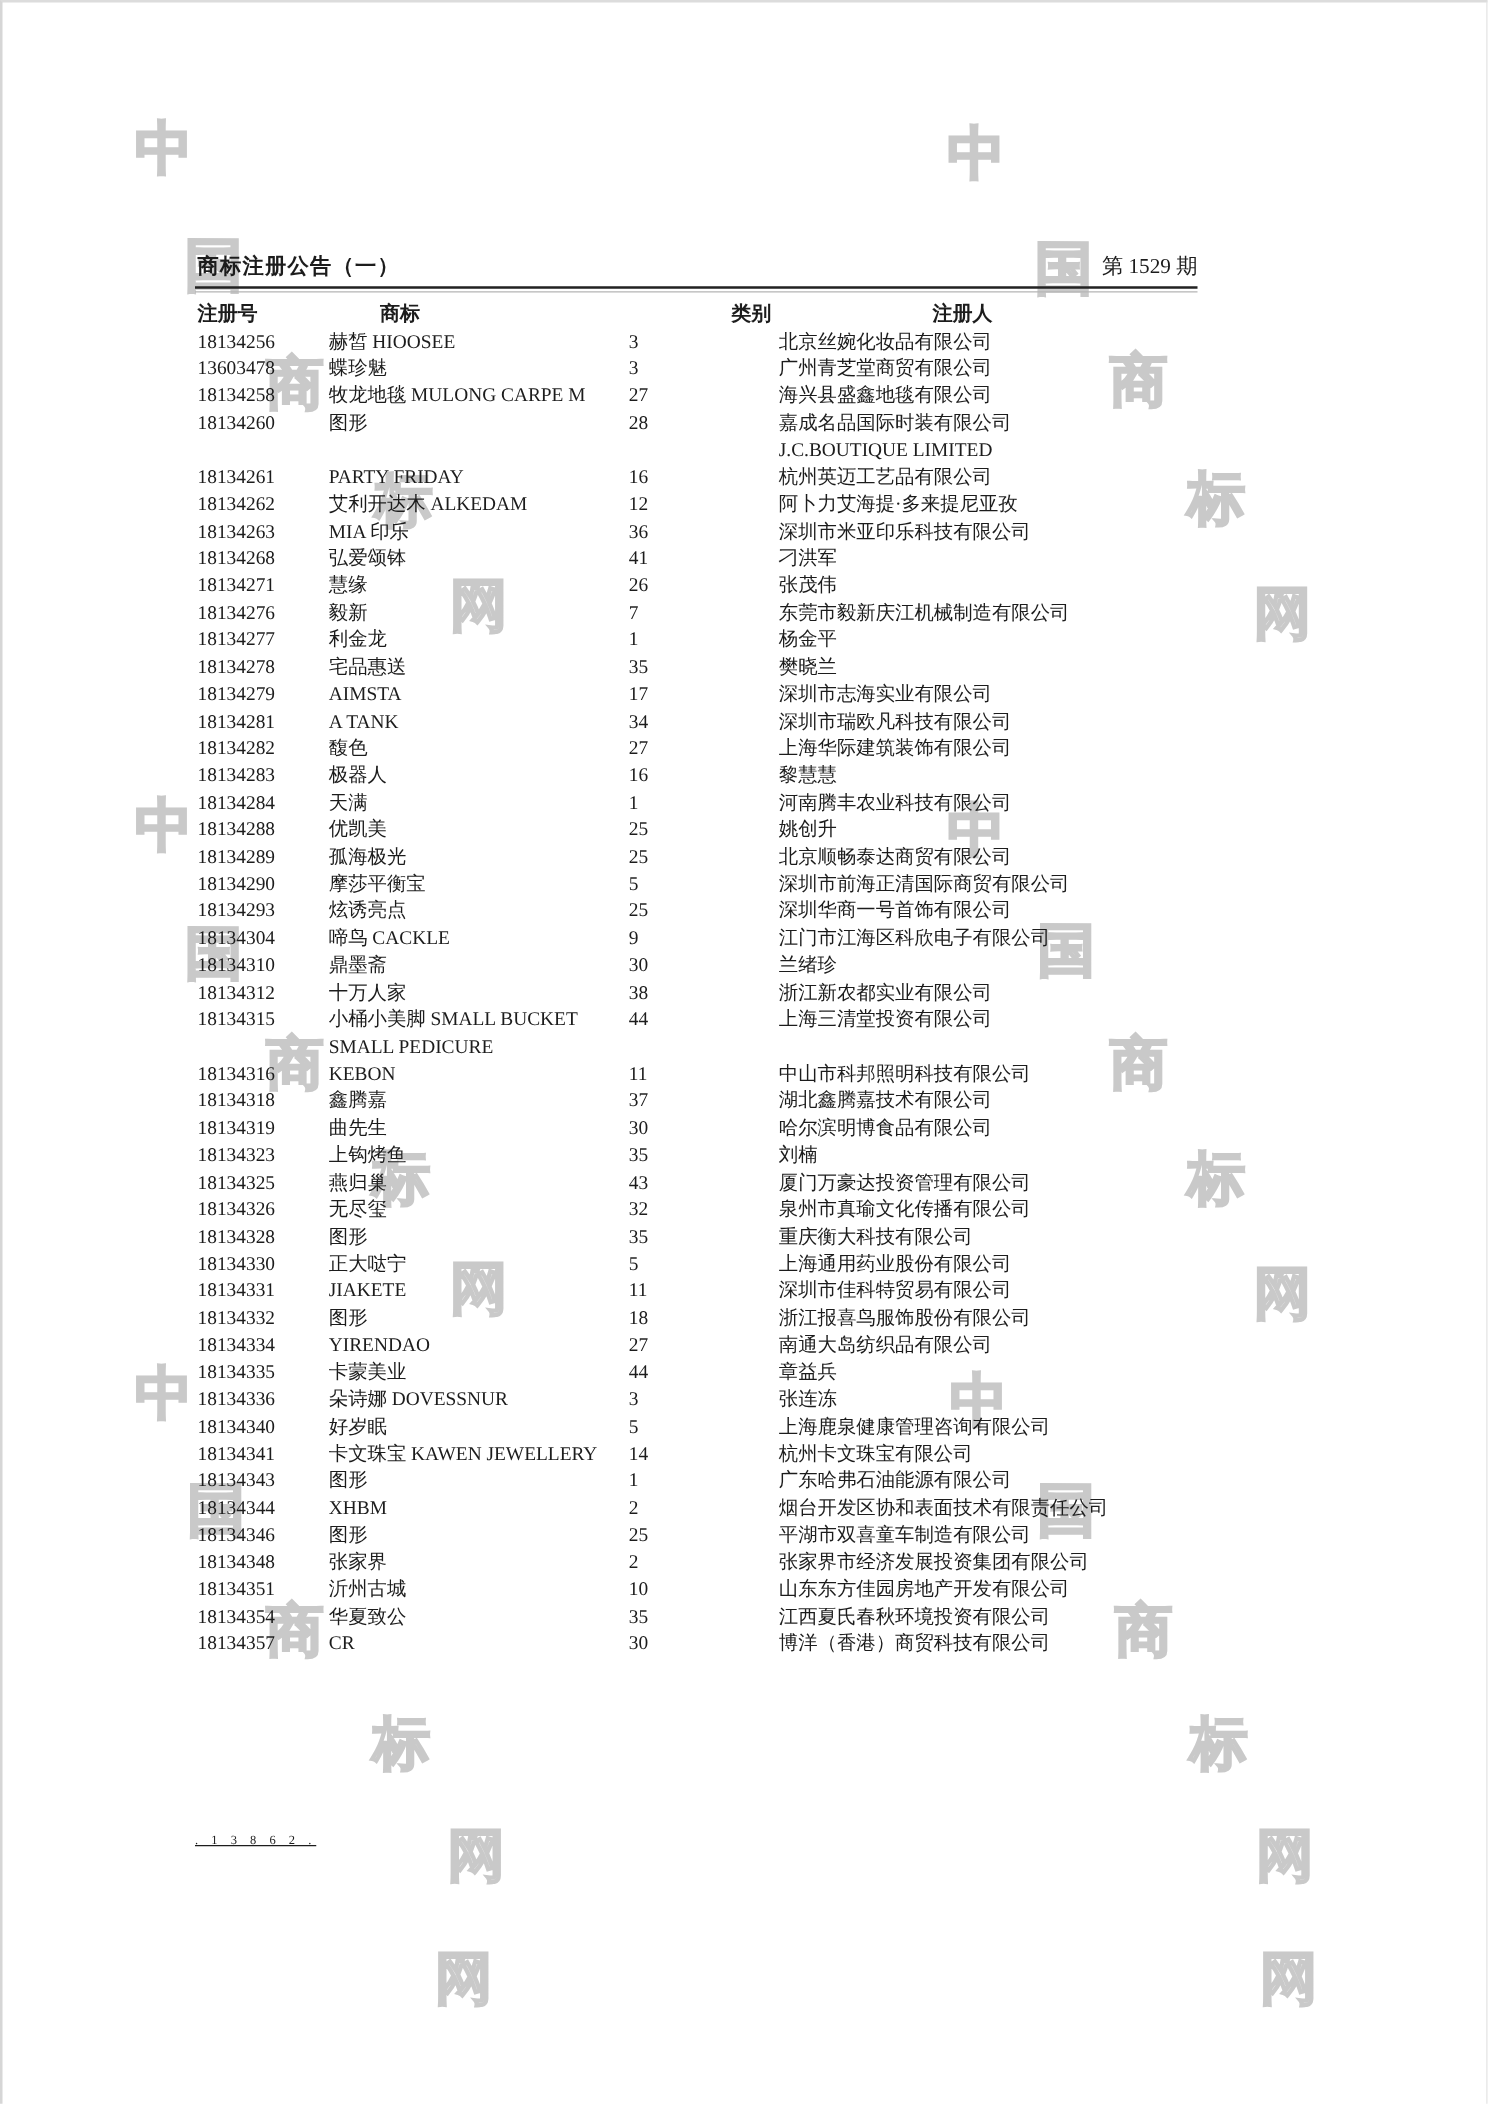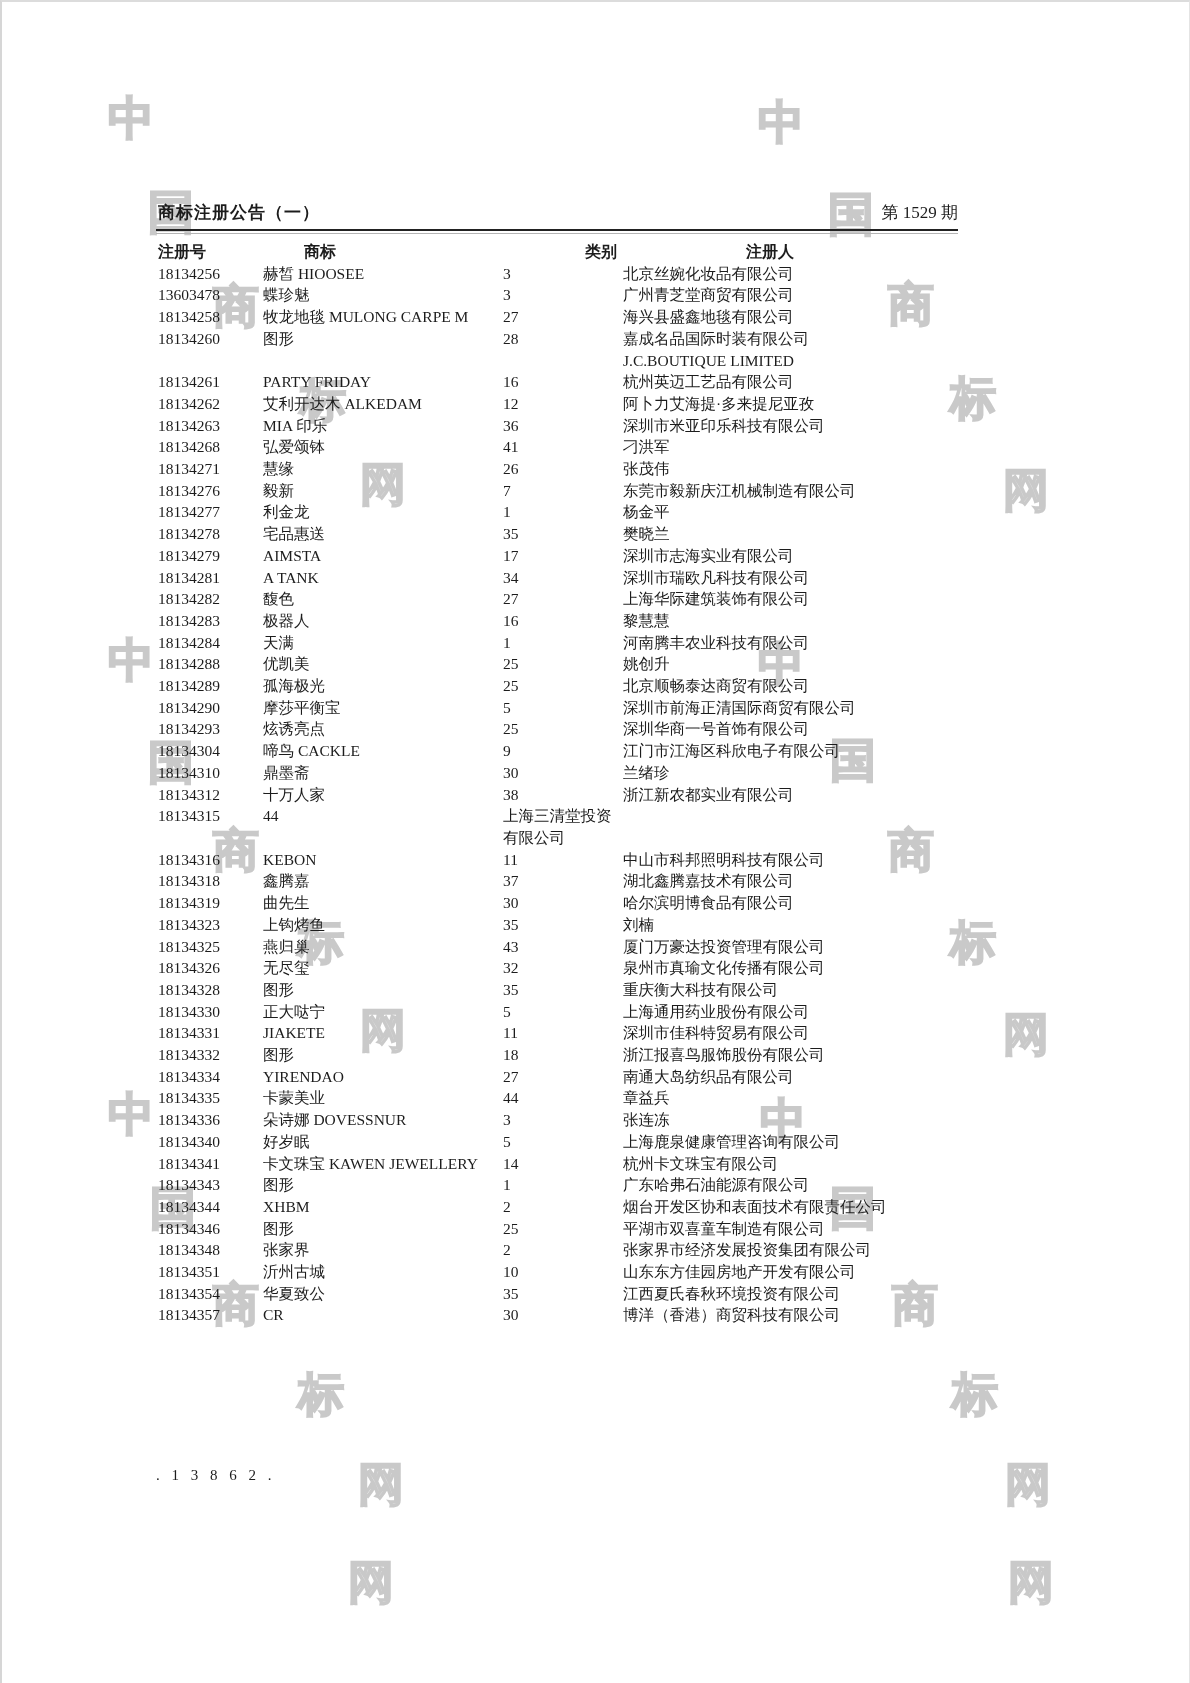--- a/index.html
+++ b/index.html
@@ -40,21 +40,21 @@
     line-height:21.7px; font-size:15.5px;
   }
   .thead-row { font-weight:bold; font-size:16px;gap:41px; }
   .c-reg   { white-space:nowrap; }
   .c-mark  { white-space:pre-line; padding-right:8px; }
   .c-cls   { white-space:nowrap; }
   .c-owner { white-space:pre-line; }
   
   .footer {
     position:absolute; left:156px; top:1467px;
-    font-size:15px; letter-spacing:4px; white-space:pre;
+    font-size:10px; letter-spacing:4px; white-space:pre;text-decoration:underline;
   }
 </style>
 </head>
 <body>
 
 <div class="scan-edge"></div>
 
 <div class="wm-layer">
     <span class="wm" style="left: 108px; top: 96px; -webkit-text-stroke: 2px rgb(201, 201, 201);">中</span>
     <span class="wm" style="left: 148px; top: 190px; -webkit-text-stroke: 2px rgb(201, 201, 201);">国</span>
@@ -268,20 +268,22 @@
 
   <div class="trow">
     <span class="c-reg">18134312</span>
     <span class="c-mark">十万人家</span>
     <span class="c-cls">38</span>
     <span class="c-owner">浙江新农都实业有限公司</span>
   </div>
 
   <div class="trow">
     <span class="c-reg">18134315</span>
+    <span class="c-mark">小桶小美脚 SMALL BUCKET
+SMALL PEDICURE</span>
     <span class="c-cls">44</span>
     <span class="c-owner">上海三清堂投资有限公司</span>
   </div>
 
   <div class="trow">
     <span class="c-reg">18134316</span>
     <span class="c-mark">KEBON</span>
     <span class="c-cls">11</span>
     <span class="c-owner">中山市科邦照明科技有限公司</span>
   </div>

